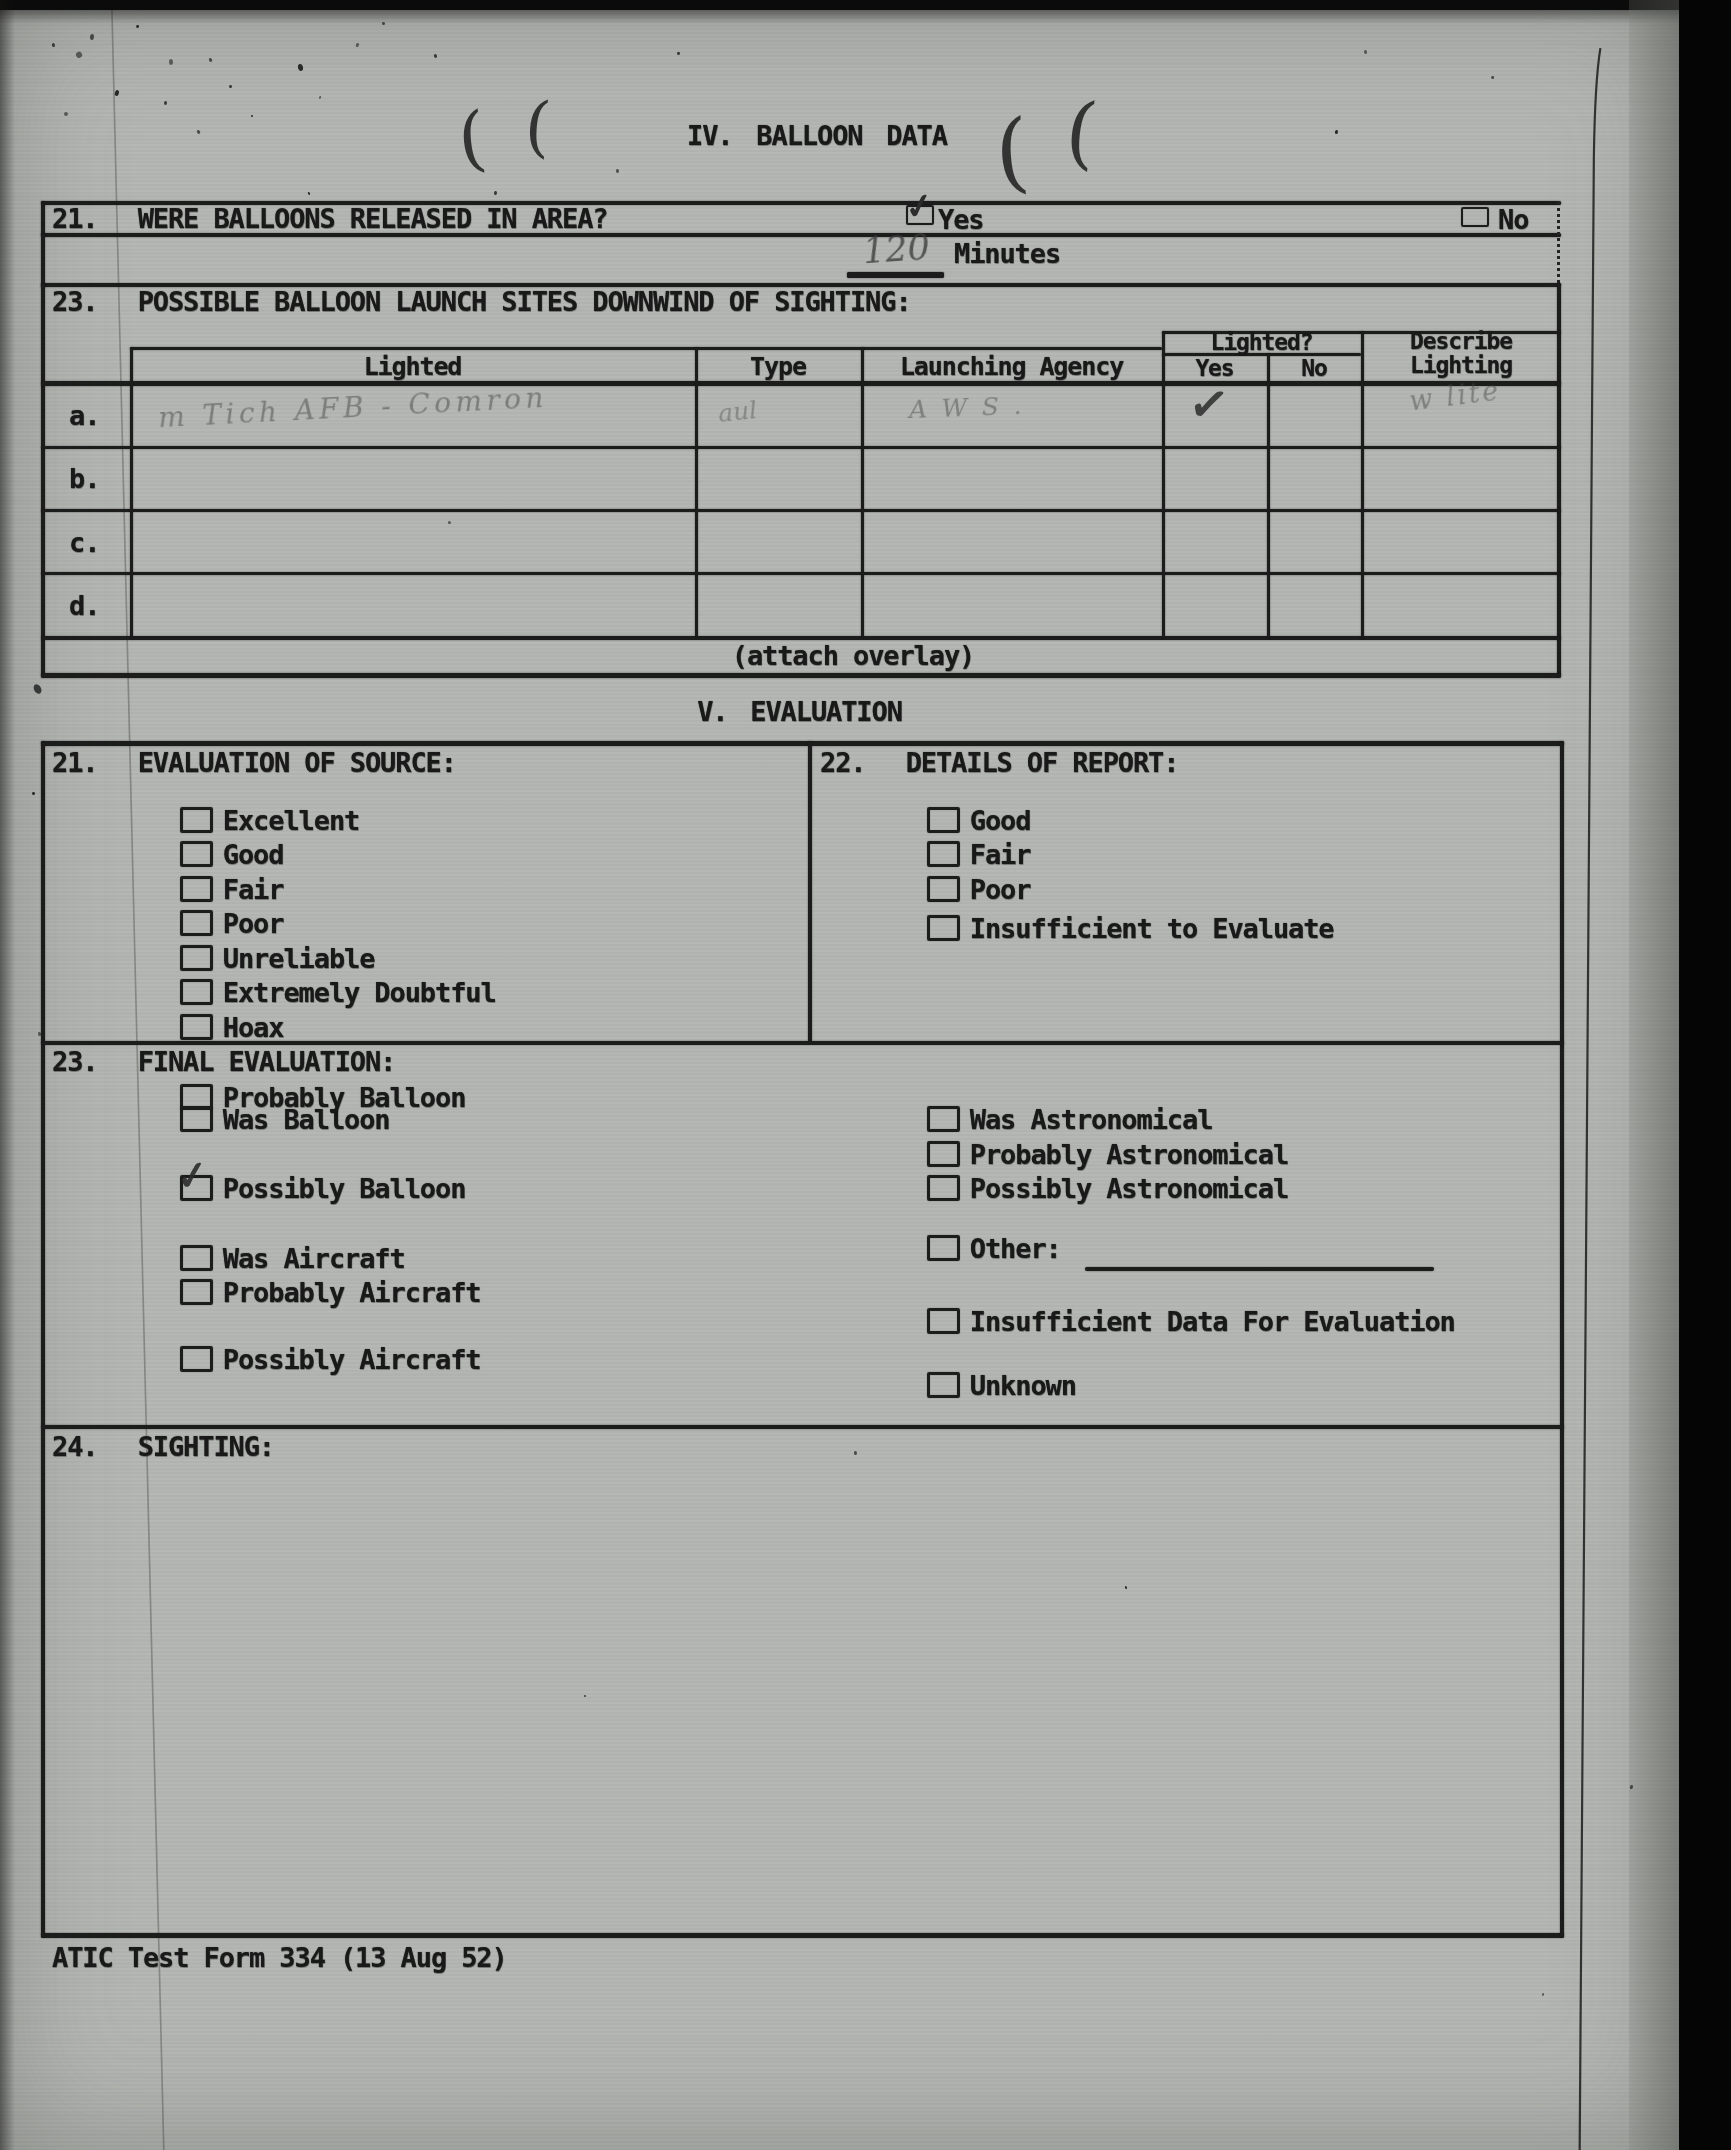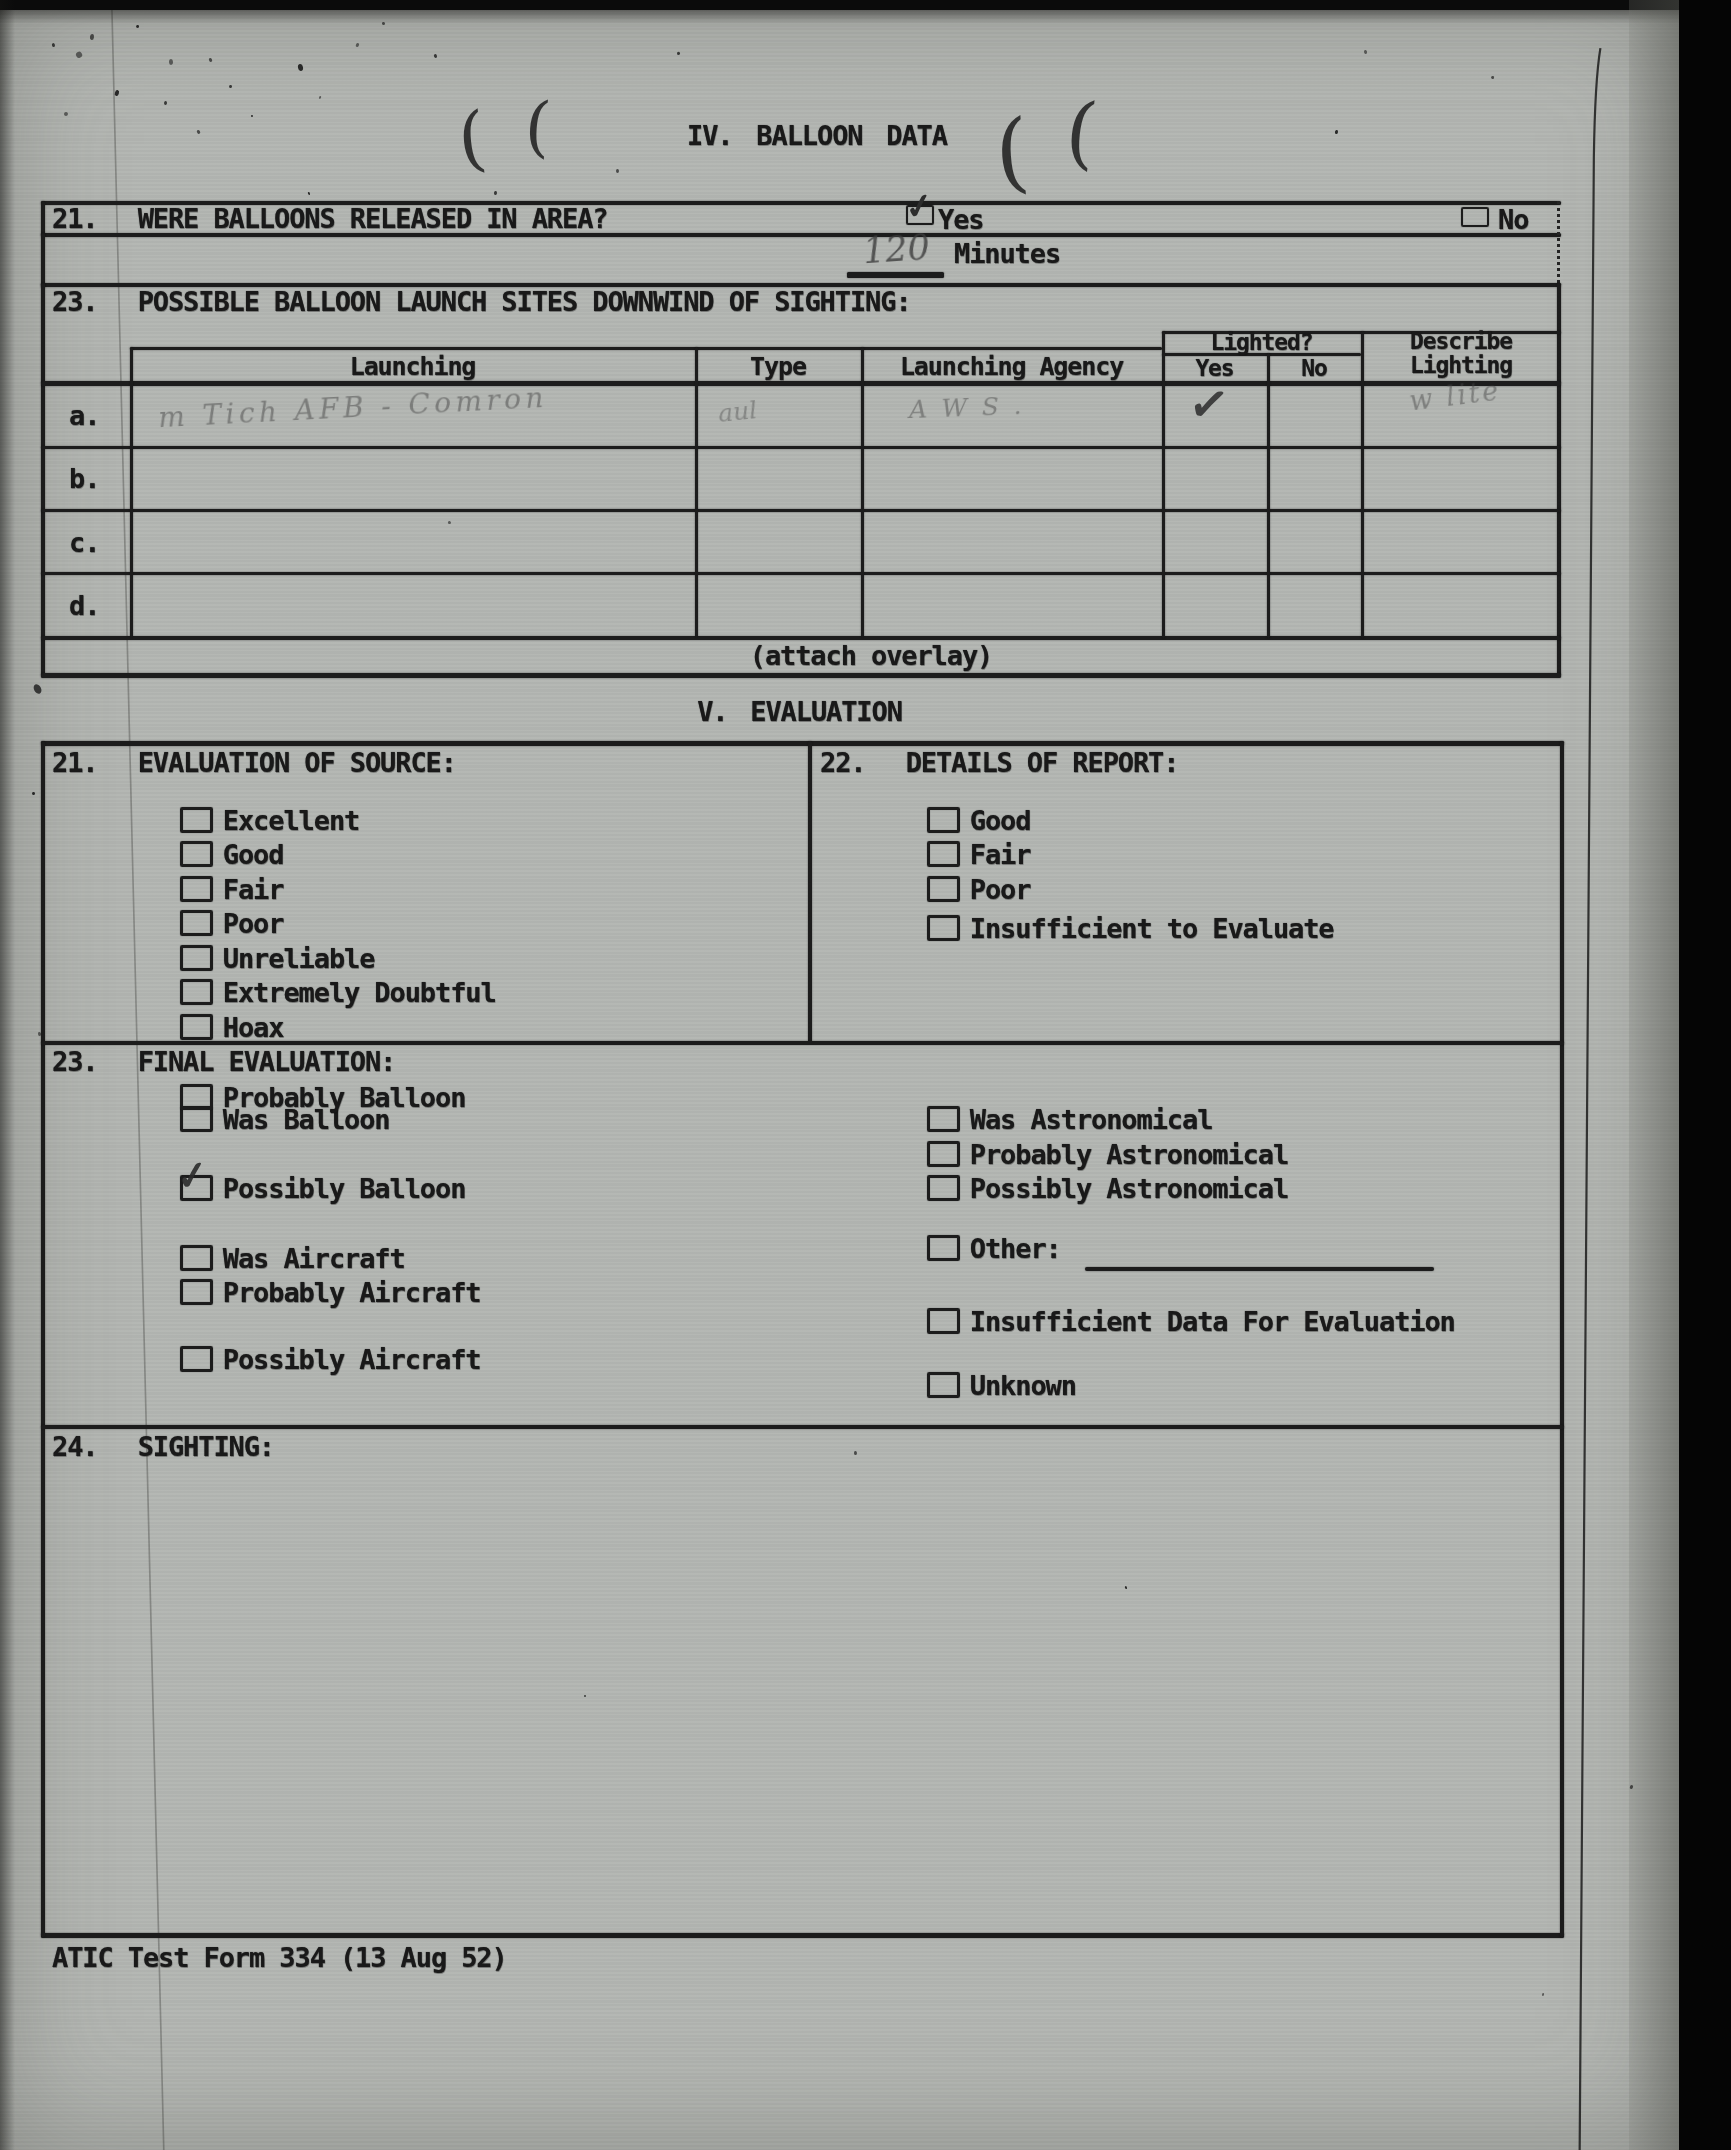--- a/index.html
+++ b/index.html
@@ -100,21 +100,21 @@
   <div class="hline" style="left:41px;top:572px;width:1520px;height:3.3px;"></div>
   <div class="hline" style="left:41px;top:636px;width:1520px;height:3.8px;"></div>
 
   <div class="vline" style="left:130px;top:347px;width:3.3px;height:290px;"></div>
   <div class="vline" style="left:695px;top:347px;width:3.3px;height:290px;"></div>
   <div class="vline" style="left:861px;top:347px;width:3.3px;height:290px;"></div>
   <div class="vline" style="left:1162px;top:331px;width:3.3px;height:307px;"></div>
   <div class="vline" style="left:1267px;top:353px;width:3.3px;height:285px;"></div>
   <div class="vline" style="left:1361px;top:331px;width:3.3px;height:307px;"></div>
 
-  <div class="abs type small ctr" style="left:130px;top:354px;width:565px;">Launching</div>
+  <div class="abs type small ctr" style="left:130px;top:354px;width:565px;">Lighted</div>
   <div class="abs type small ctr" style="left:695px;top:354px;width:166px;">Type</div>
   <div class="abs type small ctr" style="left:861px;top:354px;width:301px;">Launching Agency</div>
   <div class="abs type small ctr" style="left:1162px;top:330px;width:199px;font-size:23px;">Lighted?</div>
   <div class="abs type small ctr" style="left:1162px;top:356px;width:105px;font-size:23px;">Yes</div>
   <div class="abs type small ctr" style="left:1267px;top:356px;width:94px;font-size:23px;">No</div>
   <div class="abs type small ctr" style="left:1361px;top:329px;width:200px;font-size:23px;">
     <div>Describe</div>
     <div>Lighting</div>
   </div>
 
@@ -122,21 +122,21 @@
   <div class="abs type" style="left:69px;top:465px;">b.</div>
   <div class="abs type" style="left:69px;top:529px;">c.</div>
   <div class="abs type" style="left:69px;top:592px;">d.</div>
 
   <div class="scrawl" style="left:158px;top:391px;font-size:28px;opacity:.5;transform:rotate(-3deg);letter-spacing:4.4px;">m Tich AFB - Comron</div>
   <div class="scrawl" style="left:718px;top:397px;font-size:25px;opacity:.42;transform:rotate(-6deg);">aul</div>
   <div class="scrawl" style="left:909px;top:393px;font-size:25px;opacity:.48;transform:rotate(-2deg);letter-spacing:3.3px;">A W S .</div>
   <span class="check" style="left:1189px;top:376px;font-size:48px;opacity:.85;transform:rotate(8deg);">✓</span>
   <div class="scrawl" style="left:1409px;top:380px;font-size:27px;opacity:.48;transform:rotate(-7deg);letter-spacing:2.7px;">w lite</div>
 
-  <div class="abs type ctr" style="left:41px;top:642px;width:1660px;">(attach overlay)</div>
+  <div class="abs type ctr" style="left:23px;top:642px;width:1660px;">(attach overlay)</div>
 
   <div class="abs type ctr" style="left:685px;top:698px;width:229px;word-spacing:7.6px;">V. EVALUATION</div>
 
   <div class="hline" style="left:41px;top:741px;width:1523px;height:4.9px;"></div>
   <div class="hline" style="left:41px;top:1933px;width:1523px;height:4.9px;"></div>
   <div class="vline" style="left:41px;top:741px;width:4.4px;height:1196px;"></div>
   <div class="vline" style="left:1560px;top:741px;width:4.4px;height:1196px;"></div>
   <div class="vline" style="left:808px;top:741px;width:3.8px;height:301px;"></div>
   <div class="hline" style="left:41px;top:1041px;width:1523px;height:4.4px;"></div>
   <div class="hline" style="left:41px;top:1425px;width:1523px;height:4.4px;"></div>

